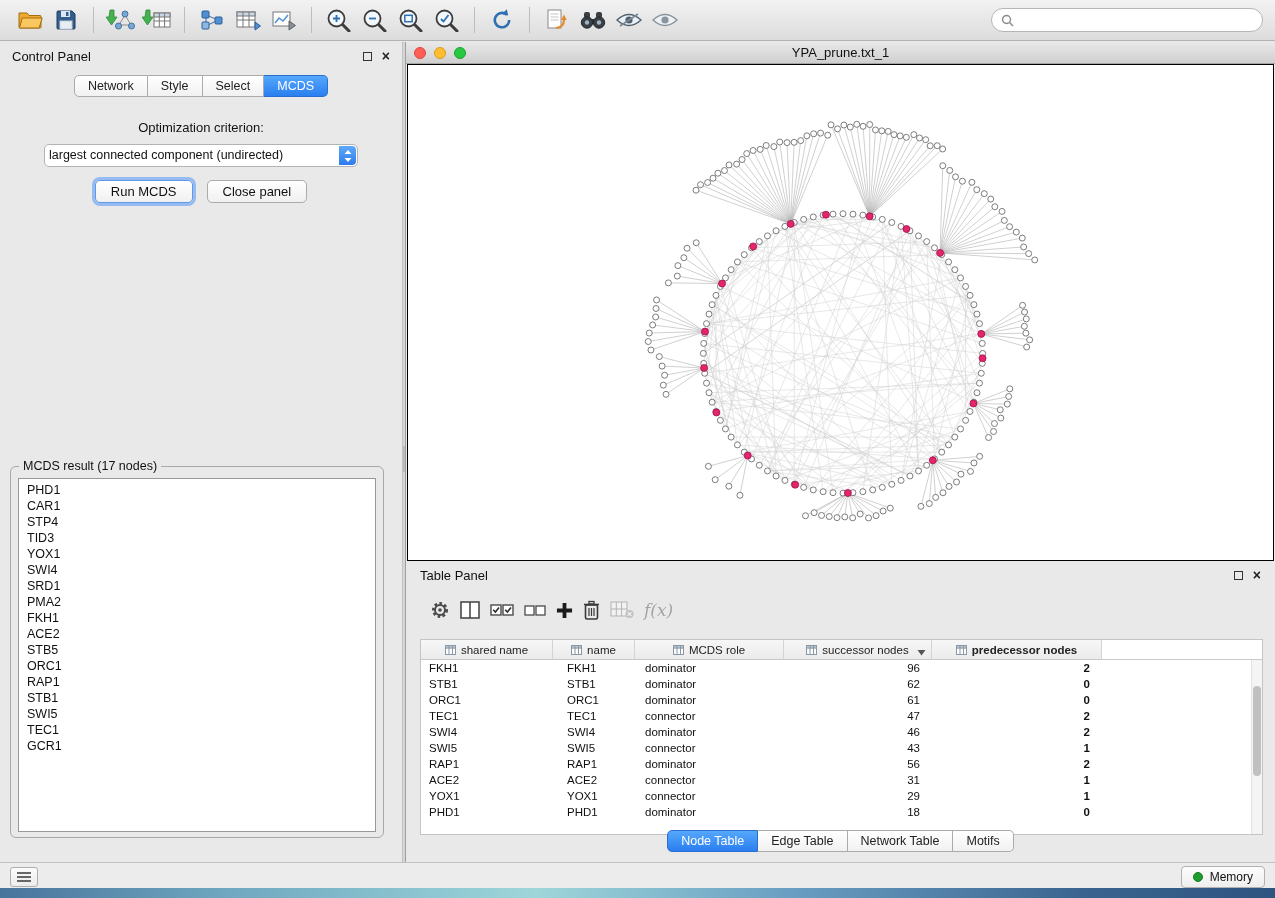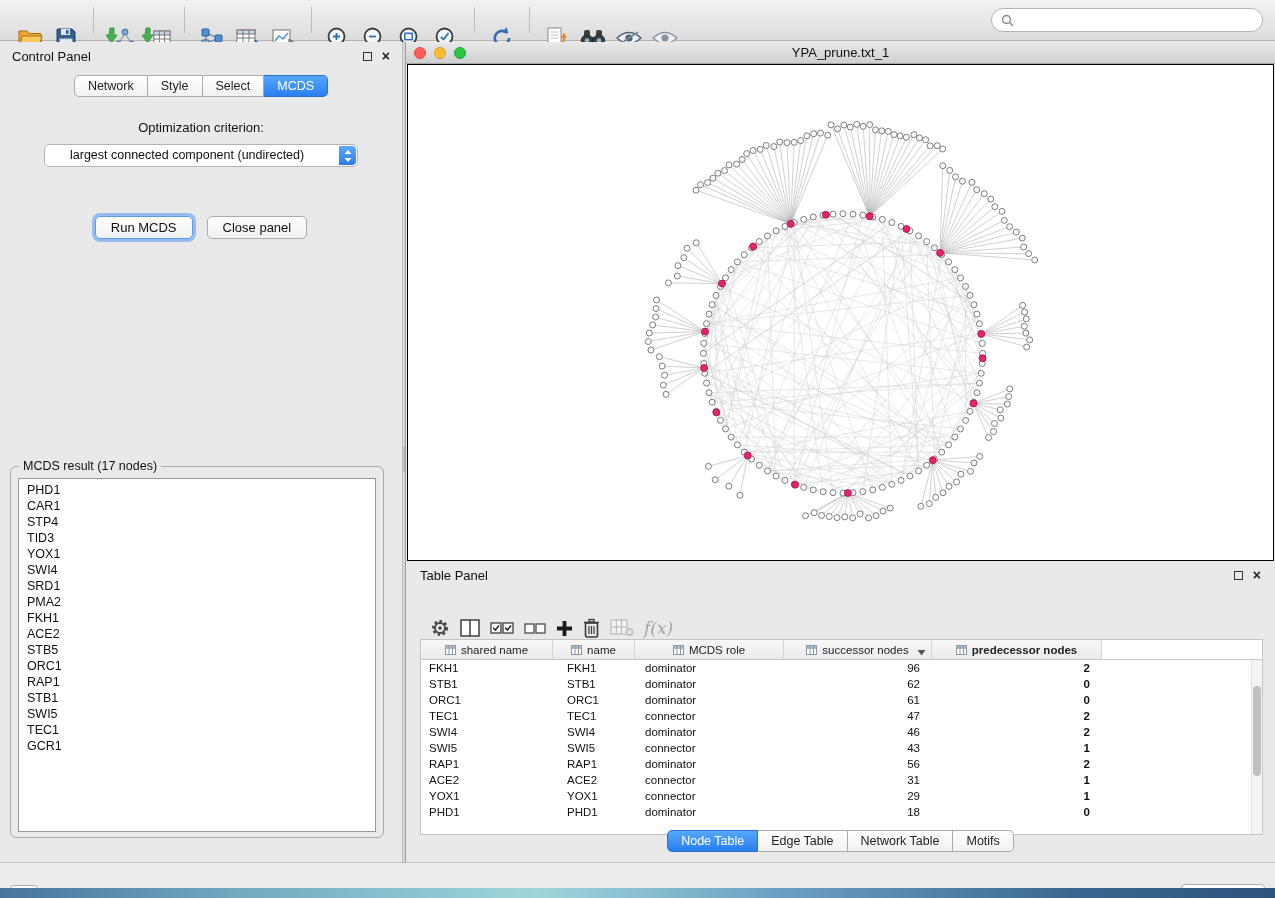--- a/index.html
+++ b/index.html
@@ -9,21 +9,21 @@
 
   .desktop-strip { position:absolute; left:0; right:0; bottom:0; height:10px;
     background:linear-gradient(90deg,#49739c,#6fa8c0 18%,#9ed6da 42%,#6a9ec2 62%,#3a648f 85%,#2e5480); }
 
   .app { position:absolute; left:0; top:0; right:0; height:890px; background:#e9e9e9; }
 
   
   .toolbar { position:absolute; top:0; left:0; right:0; height:41px;
     background:linear-gradient(#f2f2f2,#dcdcdc); border-bottom:1px solid #b2b2b2;
     display:flex; align-items:center; padding:0 12px; }
-  button { background:none; border:none; font:inherit; cursor:default;margin-top:36px; }
+  button { background:none; border:none; font:inherit; cursor:default; }
   .tbtn { width:36px; height:32px; display:flex; align-items:center; justify-content:center; flex:0 0 auto; }
   .tsep { width:1px; height:26px; background:#bdbdbd; margin:0 9px; flex:0 0 auto; }
   .search-box { margin-left:auto; width:272px; height:24px; background:#fff;
     border:1px solid #b5b5b5; border-radius:12px; display:flex; align-items:center;
     padding:0 9px; gap:6px; }
   .search-box input { border:none; outline:none; flex:1; font-size:12px; background:transparent; }
 
   
   .control-panel { position:absolute; left:0; top:42px; width:402px; bottom:28px; background:#e9e9e9; }
   .panel-header { height:28px; display:flex; align-items:center; padding:4px 12px; font-size:13px; }
@@ -33,21 +33,21 @@
   .cp-tabs { display:flex; justify-content:center; margin-top:5px; }
   .seg { display:inline-flex; }
   .seg .segi { background:linear-gradient(#ffffff,#f1f1f1); border:1px solid #ababab; border-left:none;
     padding:3px 13px; font-size:12.5px; color:#222; }
   .seg .segi:first-child { border-left:1px solid #ababab; border-radius:5px 0 0 5px; }
   .seg .segi:last-child { border-radius:0 5px 5px 0; }
   .seg .segi.active { background:linear-gradient(#55a8fb,#2a7ef0); color:#fff; border-color:#2a6fd0; }
   .opt-label { text-align:center; font-size:13px; margin-top:23px; }
   .combo-row { display:flex; justify-content:center; margin-top:9px; }
   .combo { width:314px; height:23px; background:#fff; border:1px solid #b3b3b3; border-radius:5px;
-    position:relative; font-size:12.5px; line-height:21px; padding-left:25px; color:#111; }
+    position:relative; font-size:12.5px; line-height:21px; padding-left:4px; color:#111; }
   .combo-step { position:absolute; right:1px; top:1px; bottom:1px; width:17px;
     background:linear-gradient(#5fa9f9,#2c7bec); border-radius:0 4px 4px 0;
     display:flex; align-items:center; justify-content:center; }
   .btn-row { display:flex; justify-content:center; gap:14px; margin-top:13px; }
   .btn { background:linear-gradient(#ffffff,#f0f0f0); border:1px solid #ababab; border-radius:5px;
     padding:3px 15px; font-size:13px; color:#111; }
   .btn.focused { box-shadow:0 0 0 3px rgba(80,150,245,.55); border-color:#5d9ae8; }
   .groupbox { position:absolute; left:10px; right:18px; top:424px; bottom:24px;
     border:1px solid #a8a8a8; border-radius:6px; }
   .groupbox .legend { position:absolute; top:-8px; left:8px; background:#e9e9e9;

